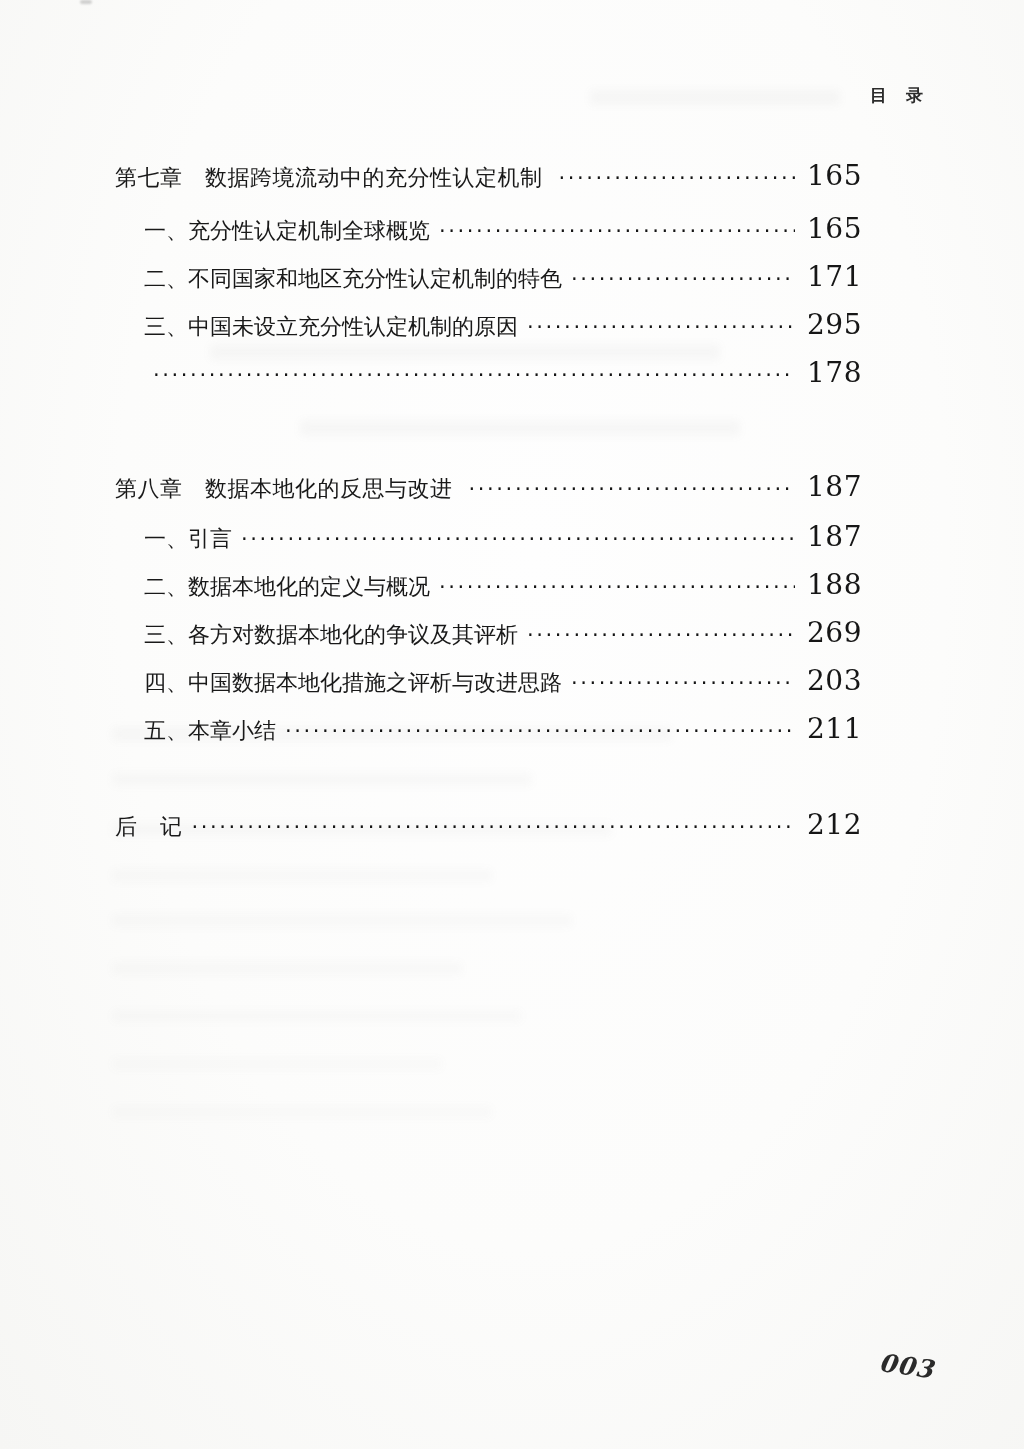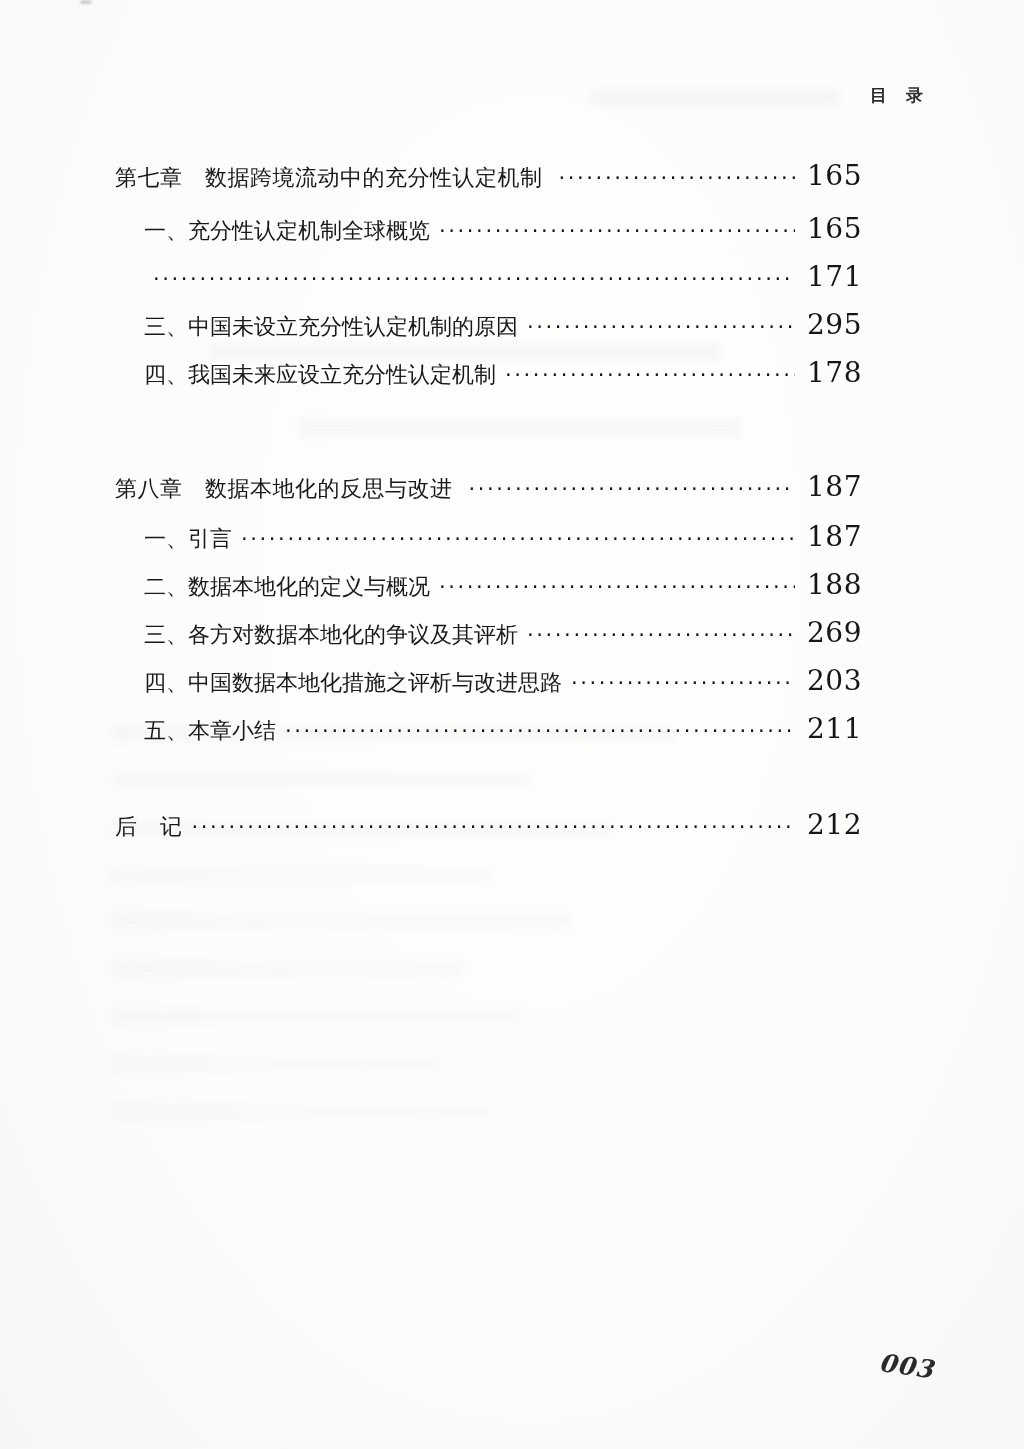--- a/index.html
+++ b/index.html
@@ -136,32 +136,32 @@
       <span class="pagenum">165</span>
     </div>
 
     <div class="row section g21">
       <span class="label">一、充分性认定机制全球概览</span>
       <span class="leader">························································································································</span>
       <span class="pagenum">165</span>
     </div>
 
     <div class="row section">
+      <span class="label">二、不同国家和地区充分性认定机制的特色</span>
       <span class="leader">························································································································</span>
       <span class="pagenum">171</span>
     </div>
 
     <div class="row section">
       <span class="label">三、中国未设立充分性认定机制的原因</span>
       <span class="leader">························································································································</span>
       <span class="pagenum">295</span>
     </div>
 
     <div class="row section">
-      <span class="label">四、我国未来应设立充分性认定机制</span>
       <span class="leader">························································································································</span>
       <span class="pagenum">178</span>
     </div>
 
     <div class="row chapter g61">
       <span class="label">第八章　数据本地化的反思与改进</span>
       <span class="leader">························································································································</span>
       <span class="pagenum">187</span>
     </div>
 

